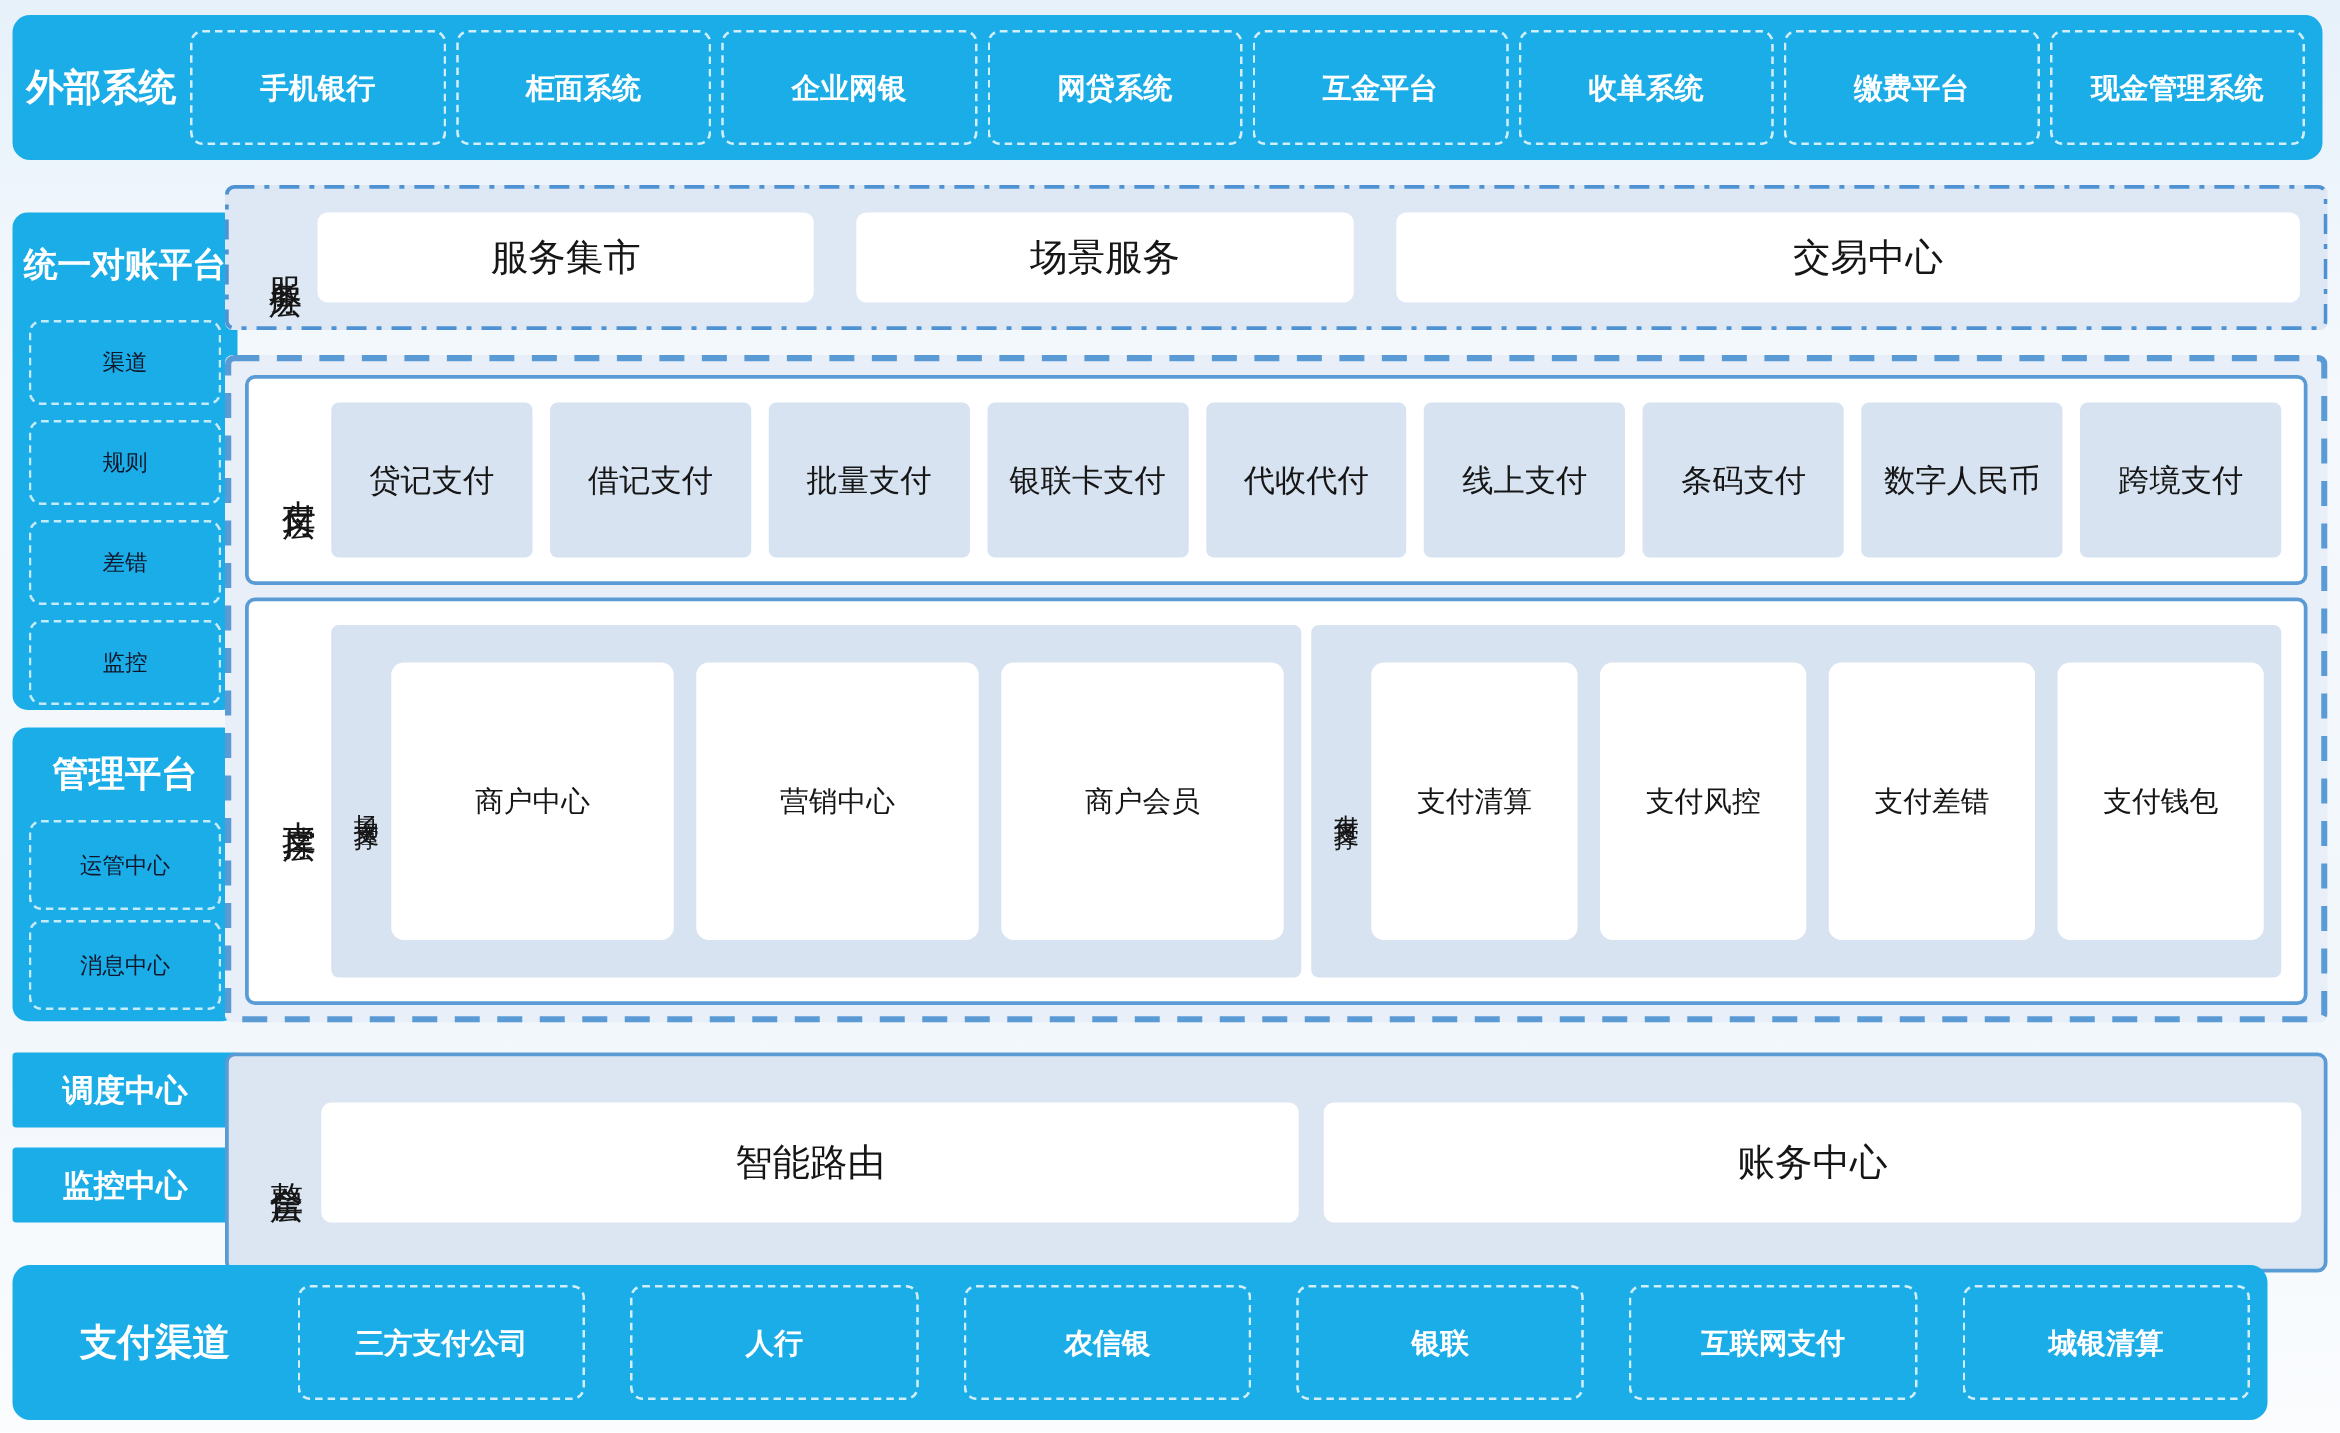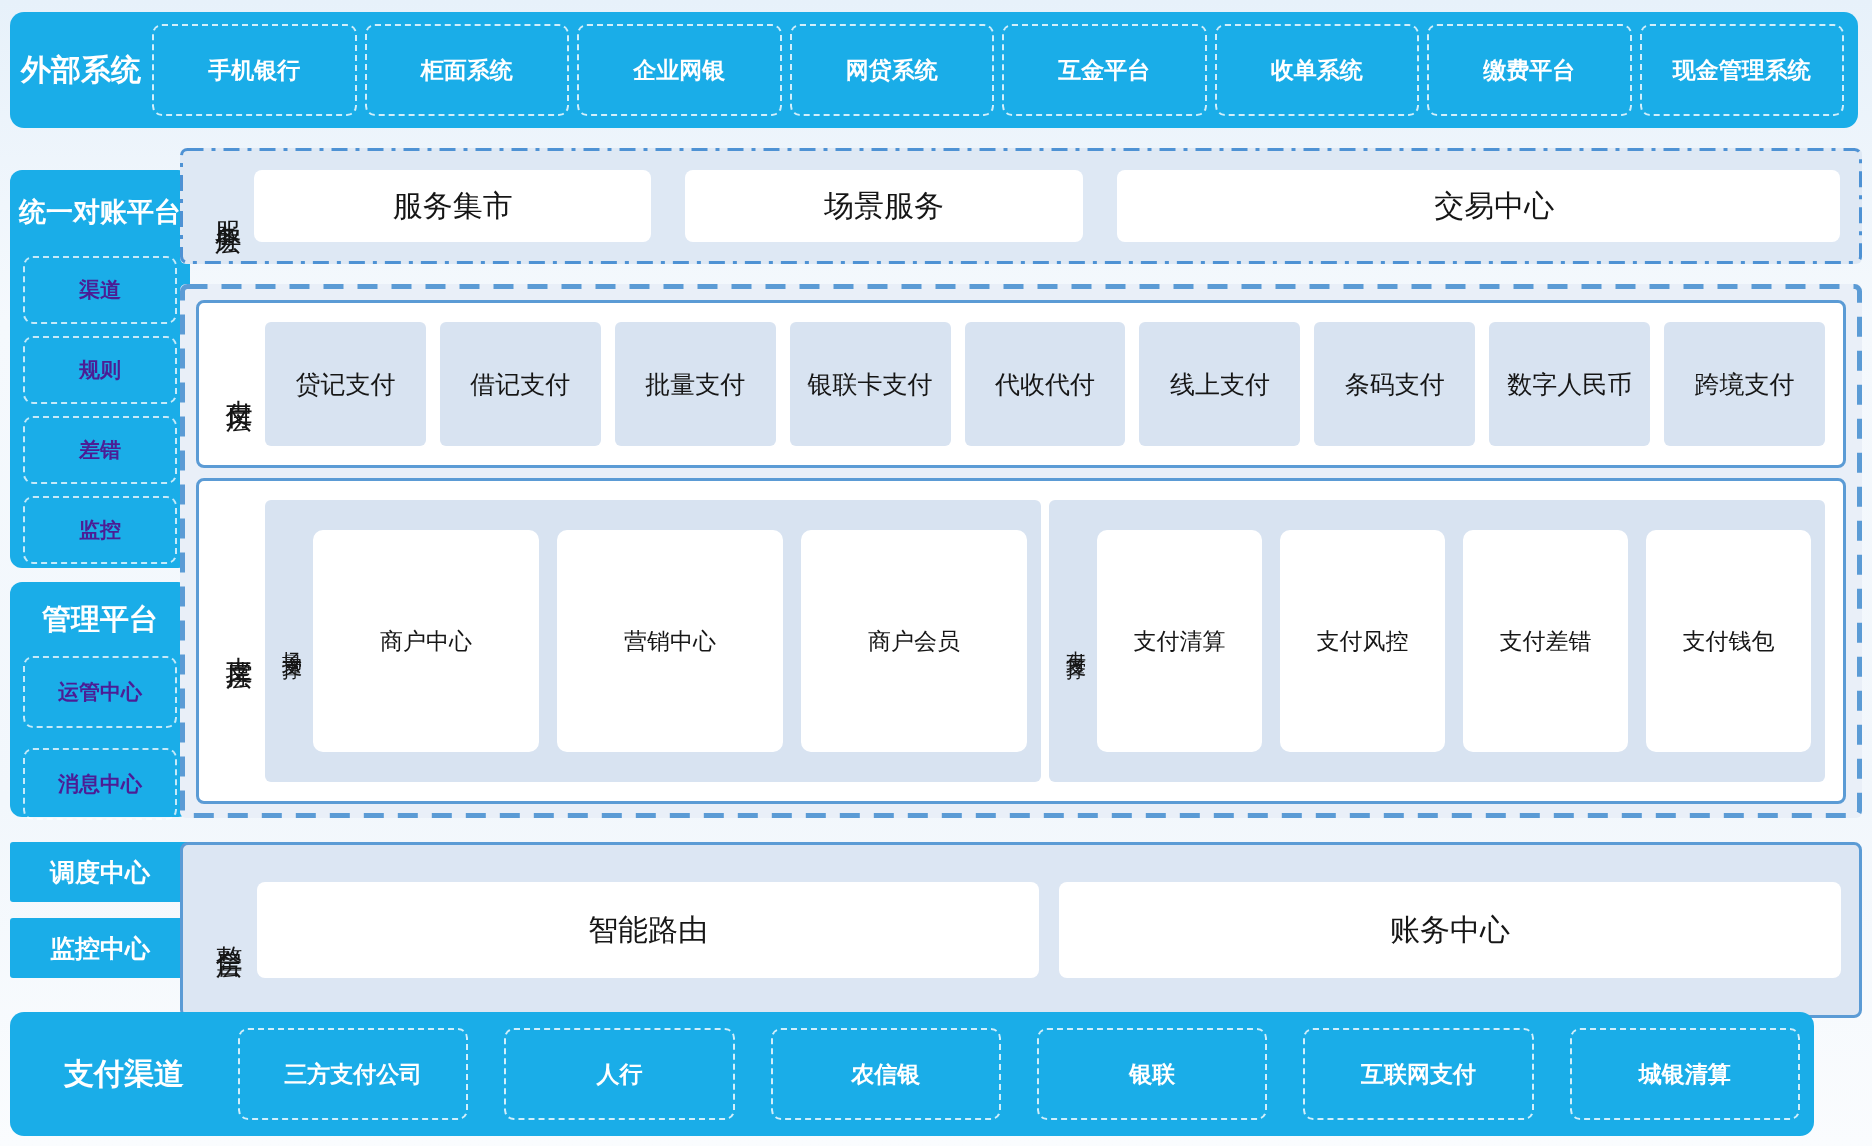--- a/index.html
+++ b/index.html
@@ -23,21 +23,21 @@
     display:flex; align-items:center; justify-content:center;
     color:#ffffff; font-size:23px; font-weight:600;
   }
 
   .sideblock { left:10px; width:180px; background:#1aade8; border-radius:12px; }
   .side-title { text-align:center; color:#ffffff; font-weight:bold; }
   .side-items { display:flex; flex-direction:column; margin:0 13px; }
   .side-dash {
     border:2px dashed rgba(255,255,255,.75); border-radius:10px;
     display:flex; align-items:center; justify-content:center;
-    color:#4c1d95; font-size:21px; font-weight:700;
+    color:#0f172a; font-size:18px; font-weight:400;
   }
   .side-solid {
     left:10px; width:180px; height:60px; background:#1aade8; border-radius:3px;
     display:flex; align-items:center; justify-content:center;
     color:#ffffff; font-size:25px; font-weight:600;
   }
 
   
   .service {
     left:180px; top:148px; width:1682px; height:116px;
@@ -97,21 +97,21 @@
   .bottombar .bar-label { width:228px; }
   .bottombar .bar-items { gap:36px; }
 
   .block1 { top:170px; height:398px; }
   .block1 .side-title { margin-top:24px; font-size:27px; }
   .block1 .side-items { margin-top:26px; gap:12px; }
   .block1 .side-dash { height:64px; }
 
   .block2 { top:582px; height:235px; }
   .block2 .side-title { margin-top:18px; font-size:29px; }
-  .block2 .side-items { margin-top:16px; gap:20px; }
+  .block2 .side-items { margin-top:16px; gap:8px; }
   .block2 .side-dash { height:68px; }
 
   .solid1 { top:842px; }
   .solid2 { top:918px; }
 
   .service .v-label-wrap { width:52px; }
   .payment .v-label-wrap, .support .v-label-wrap { width:52px; }
   .integration .v-label-wrap { width:56px; }
 </style>
 </head>

